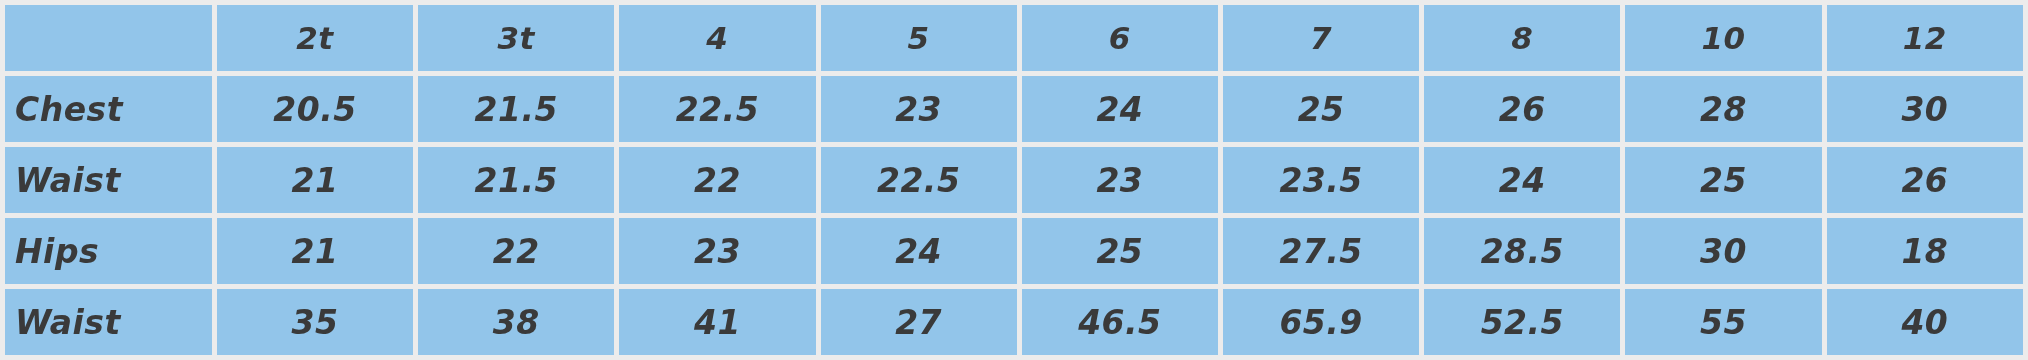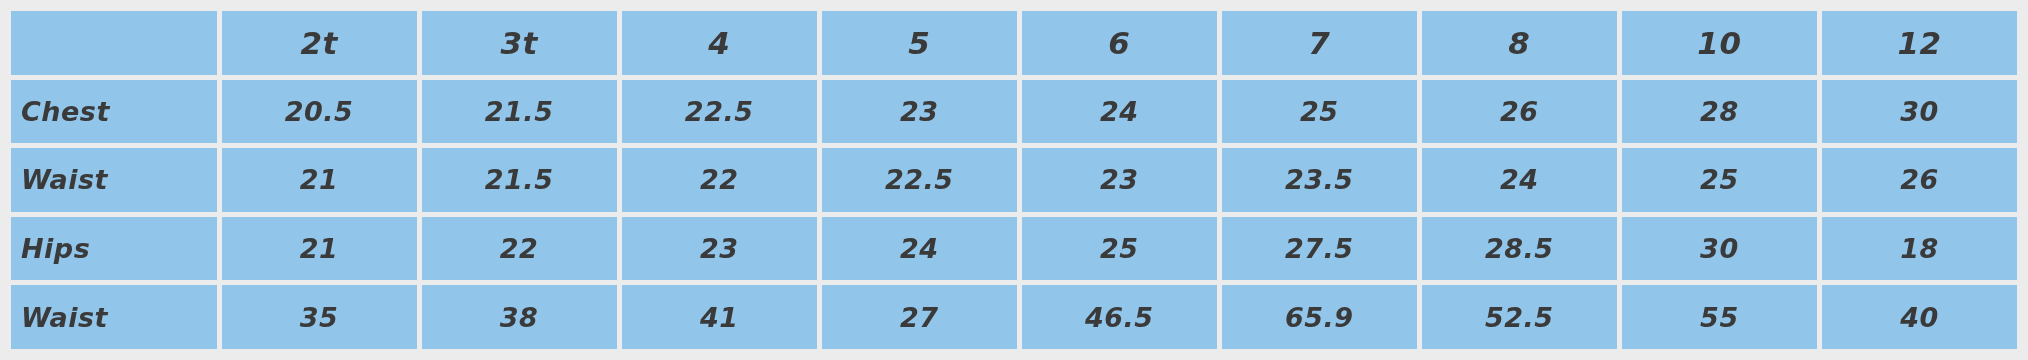--- a/index.html
+++ b/index.html
@@ -21,29 +21,29 @@
     background: #ececec;
     box-sizing: border-box;
   }
   table.size-chart {
     border-collapse: separate;
     border-spacing: 5px 5px;
     width: 2028px;
     height: 360px;
     table-layout: fixed;
     margin: 0;
-    padding: 6px;
+    padding: 0;
   }
   table.size-chart td {
     background: #92c5ea;
     color: #3a3a3a;
     font-family: "DejaVu Sans", sans-serif;
     font-style: italic;
     font-weight: bold;
-    font-size: 27px;
+    font-size: 33px;
     letter-spacing: 0.5px;
     text-align: center;
     vertical-align: middle;
     padding: 0 6px;
     height: 62px;
     border: 0;
     overflow: hidden;
     white-space: nowrap;
   }
   table.size-chart td.rowlabel {

